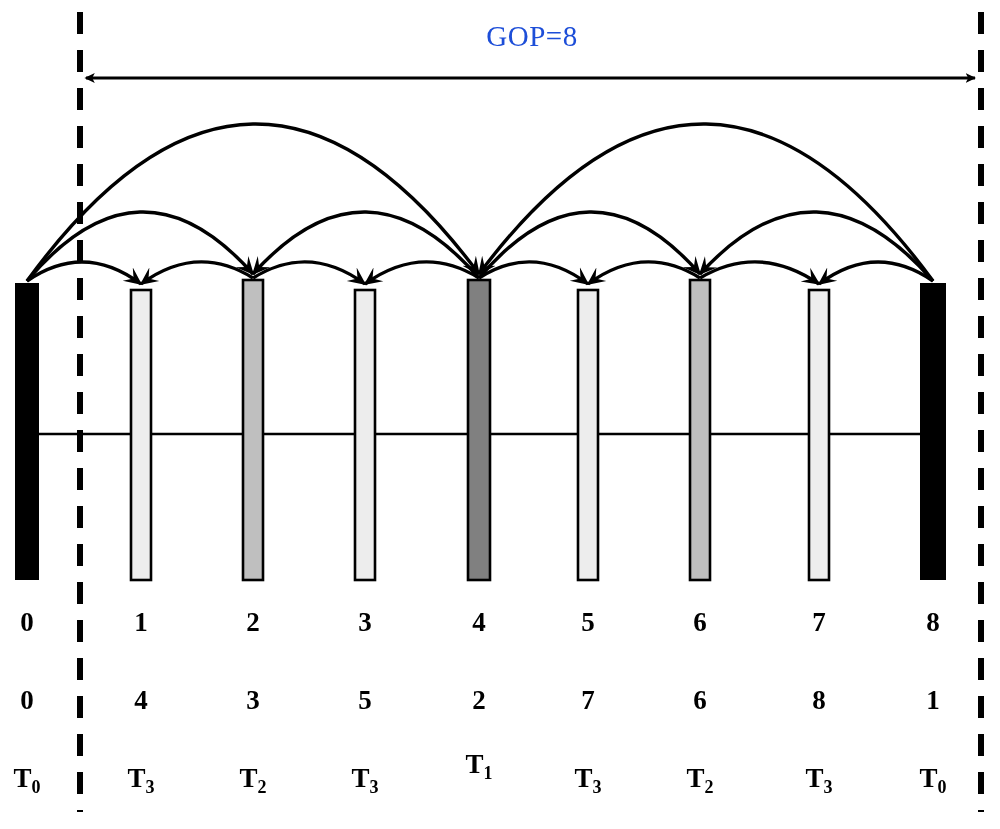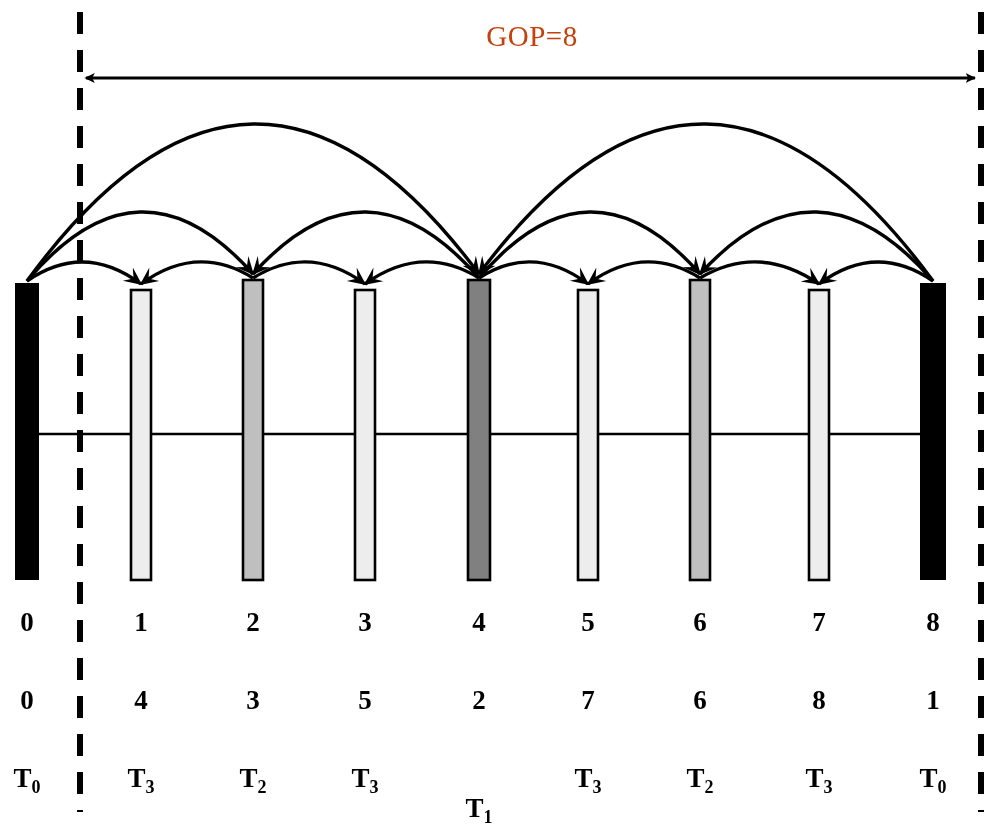--- a/index.html
+++ b/index.html
@@ -22,21 +22,21 @@
     position: absolute;
     left: 0;
     top: 0;
     width: 1000px;
     height: 829px;
   }
   .gop-title {
     position: absolute;
     font-family: "Liberation Serif", serif;
     font-size: 29px;
-    color: #c2410c;
+    color: #1d4ed8;
     white-space: nowrap;
     letter-spacing: 0.5px;
   }
   .row-label {
     position: absolute;
     font-family: "Liberation Serif", serif;
     font-weight: bold;
     font-size: 27px;
     color: #000000;
     text-align: center;
@@ -123,21 +123,21 @@
       <div class="row-label" style="left: 141px; top: 700px; transform: translate(-50%, -50%);">4</div>
       <div class="row-label" style="left: 141px; top: 778px; transform: translate(-50%, -50%);">T<span class="sub">3</span></div>
       <div class="row-label" style="left: 253px; top: 622px; transform: translate(-50%, -50%);">2</div>
       <div class="row-label" style="left: 253px; top: 700px; transform: translate(-50%, -50%);">3</div>
       <div class="row-label" style="left: 253px; top: 778px; transform: translate(-50%, -50%);">T<span class="sub">2</span></div>
       <div class="row-label" style="left: 365px; top: 622px; transform: translate(-50%, -50%);">3</div>
       <div class="row-label" style="left: 365px; top: 700px; transform: translate(-50%, -50%);">5</div>
       <div class="row-label" style="left: 365px; top: 778px; transform: translate(-50%, -50%);">T<span class="sub">3</span></div>
       <div class="row-label" style="left: 479px; top: 622px; transform: translate(-50%, -50%);">4</div>
       <div class="row-label" style="left: 479px; top: 700px; transform: translate(-50%, -50%);">2</div>
-      <div class="row-label" style="left: 479px; top: 808px; transform: translate(-50%, -50%);">T<span class="sub">1</span></div>
+      <div class="row-label" style="left: 479px; top: 764px; transform: translate(-50%, -50%);">T<span class="sub">1</span></div>
       <div class="row-label" style="left: 588px; top: 622px; transform: translate(-50%, -50%);">5</div>
       <div class="row-label" style="left: 588px; top: 700px; transform: translate(-50%, -50%);">7</div>
       <div class="row-label" style="left: 588px; top: 778px; transform: translate(-50%, -50%);">T<span class="sub">3</span></div>
       <div class="row-label" style="left: 700px; top: 622px; transform: translate(-50%, -50%);">6</div>
       <div class="row-label" style="left: 700px; top: 700px; transform: translate(-50%, -50%);">6</div>
       <div class="row-label" style="left: 700px; top: 778px; transform: translate(-50%, -50%);">T<span class="sub">2</span></div>
       <div class="row-label" style="left: 819px; top: 622px; transform: translate(-50%, -50%);">7</div>
       <div class="row-label" style="left: 819px; top: 700px; transform: translate(-50%, -50%);">8</div>
       <div class="row-label" style="left: 819px; top: 778px; transform: translate(-50%, -50%);">T<span class="sub">3</span></div>
       <div class="row-label" style="left: 933px; top: 622px; transform: translate(-50%, -50%);">8</div>

